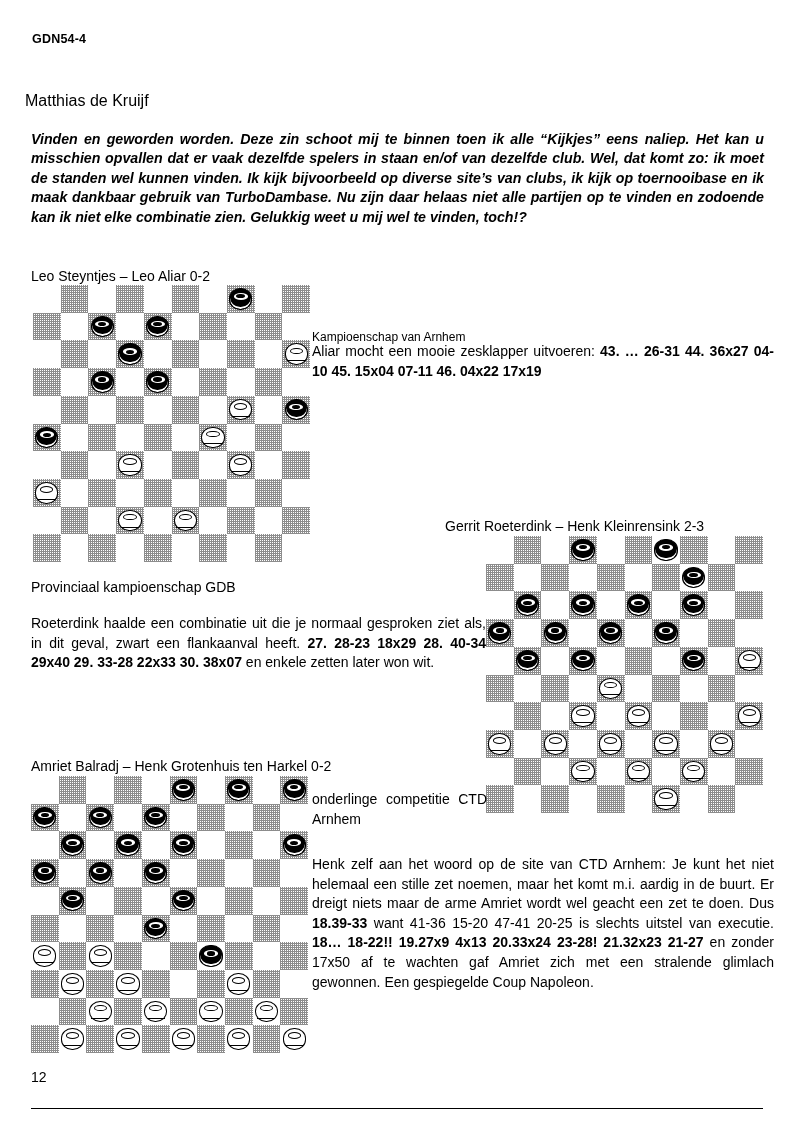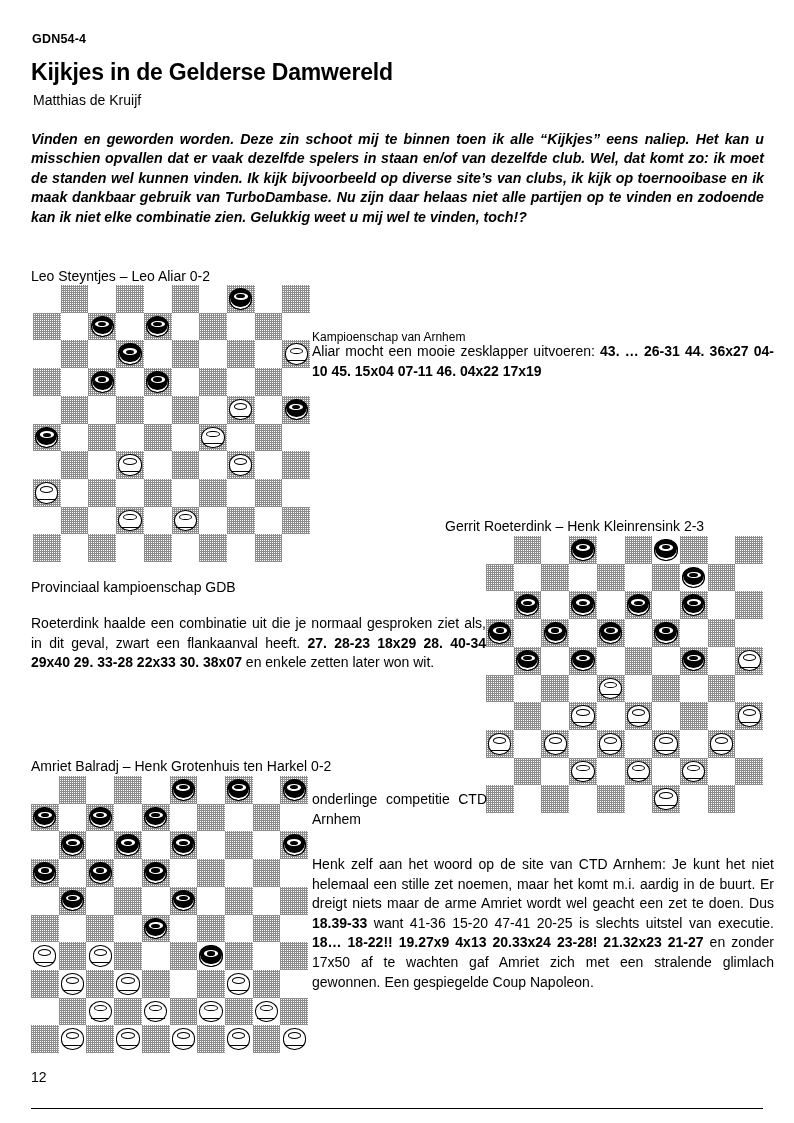--- a/index.html
+++ b/index.html
@@ -33,22 +33,22 @@
   }
   .doc-title {
     position: absolute;
     left: 31px; top: 59px;
     font-size: 23px;
     font-weight: bold;
     letter-spacing: -0.2px;
   }
   .doc-author {
     position: absolute;
-    left: 33px; top: 92px;
-    font-size: 14px;
+    left: 25px; top: 92px;
+    font-size: 16px;
     text-align: center;
   }
   .intro {
     position: absolute;
     left: 31px; top: 130px;
     width: 733px;
     font-size: 14.2px;
     font-style: italic;
     font-weight: bold;
     line-height: 19.4px;
@@ -183,21 +183,20 @@
     height: 0;
     border-top: 1.1px solid #000000;
   }
 </style>
 </head>
 <body>
 
 <div class="page">
 
   <div class="issue-code">GDN54-4</div>
-  <div class="doc-title">Kijkjes in de Gelderse Damwereld</div>
   <div class="doc-author">Matthias de Kruijf</div>
 
   <div class="intro">Vinden en geworden worden. Deze zin schoot mij te binnen toen ik alle “Kijkjes” eens naliep. Het kan u misschien opvallen dat er vaak dezelfde spelers in staan en/of van dezelfde club. Wel, dat komt zo: ik moet de standen wel kunnen vinden. Ik kijk bijvoorbeeld op diverse site’s van clubs, ik kijk op toernooibase en ik maak dankbaar gebruik van TurboDambase. Nu zijn daar helaas niet alle partijen op te vinden en zodoende kan ik niet elke combinatie zien. Gelukkig weet u mij wel te vinden, toch!?</div>
 
   <div class="game-head" id="game1-head">Leo Steyntjes – Leo Aliar 0-2</div>
   <div class="board" id="board1" style="left:33px; top:285px; width:277px; height:277px;">
       <div class="sq light"></div>
       <div class="sq dark"></div>
       <div class="sq light"></div>
       <div class="sq dark"></div>

